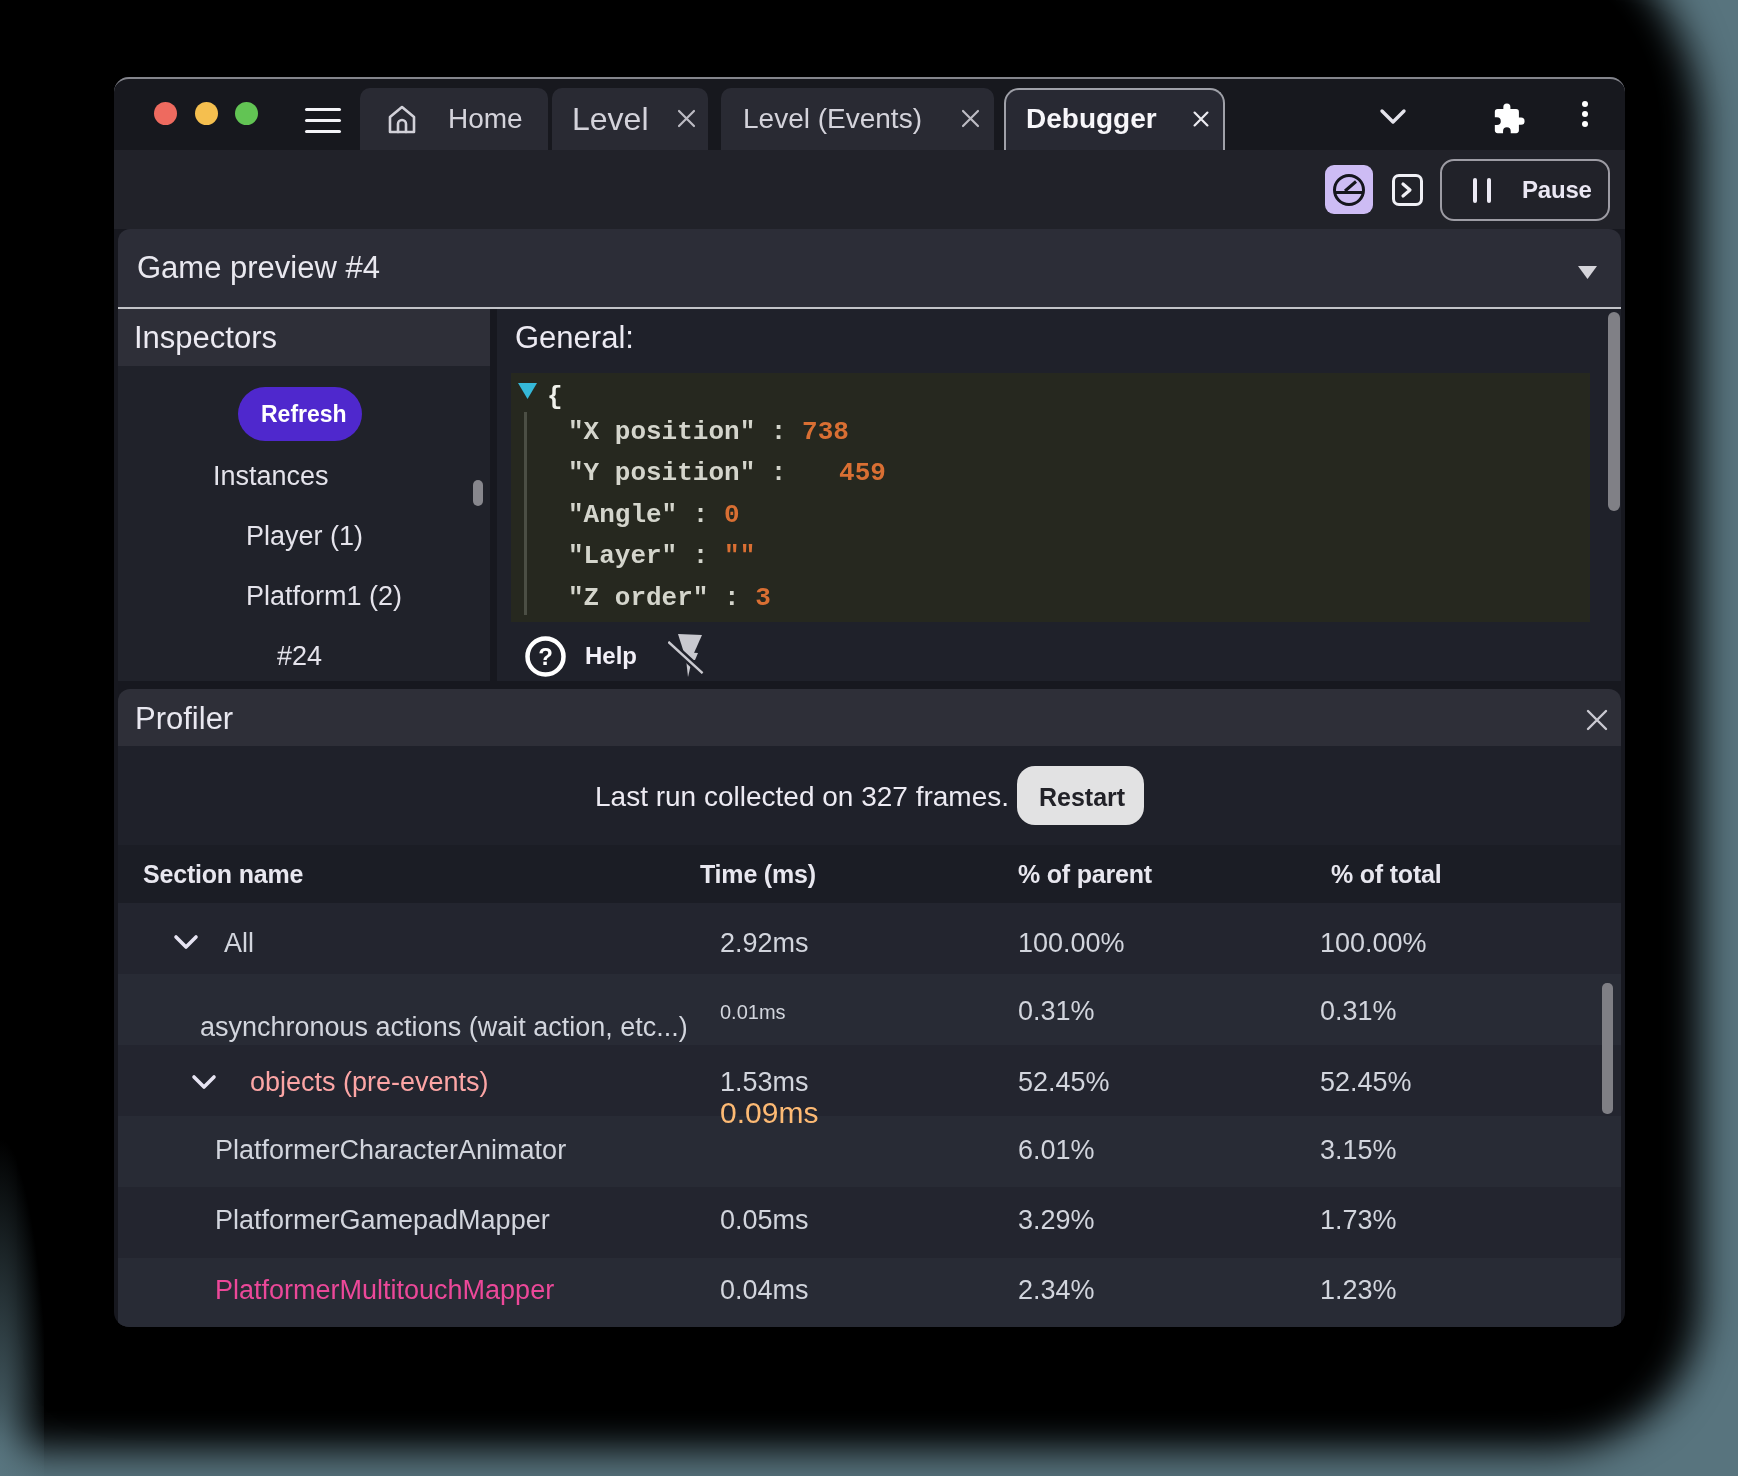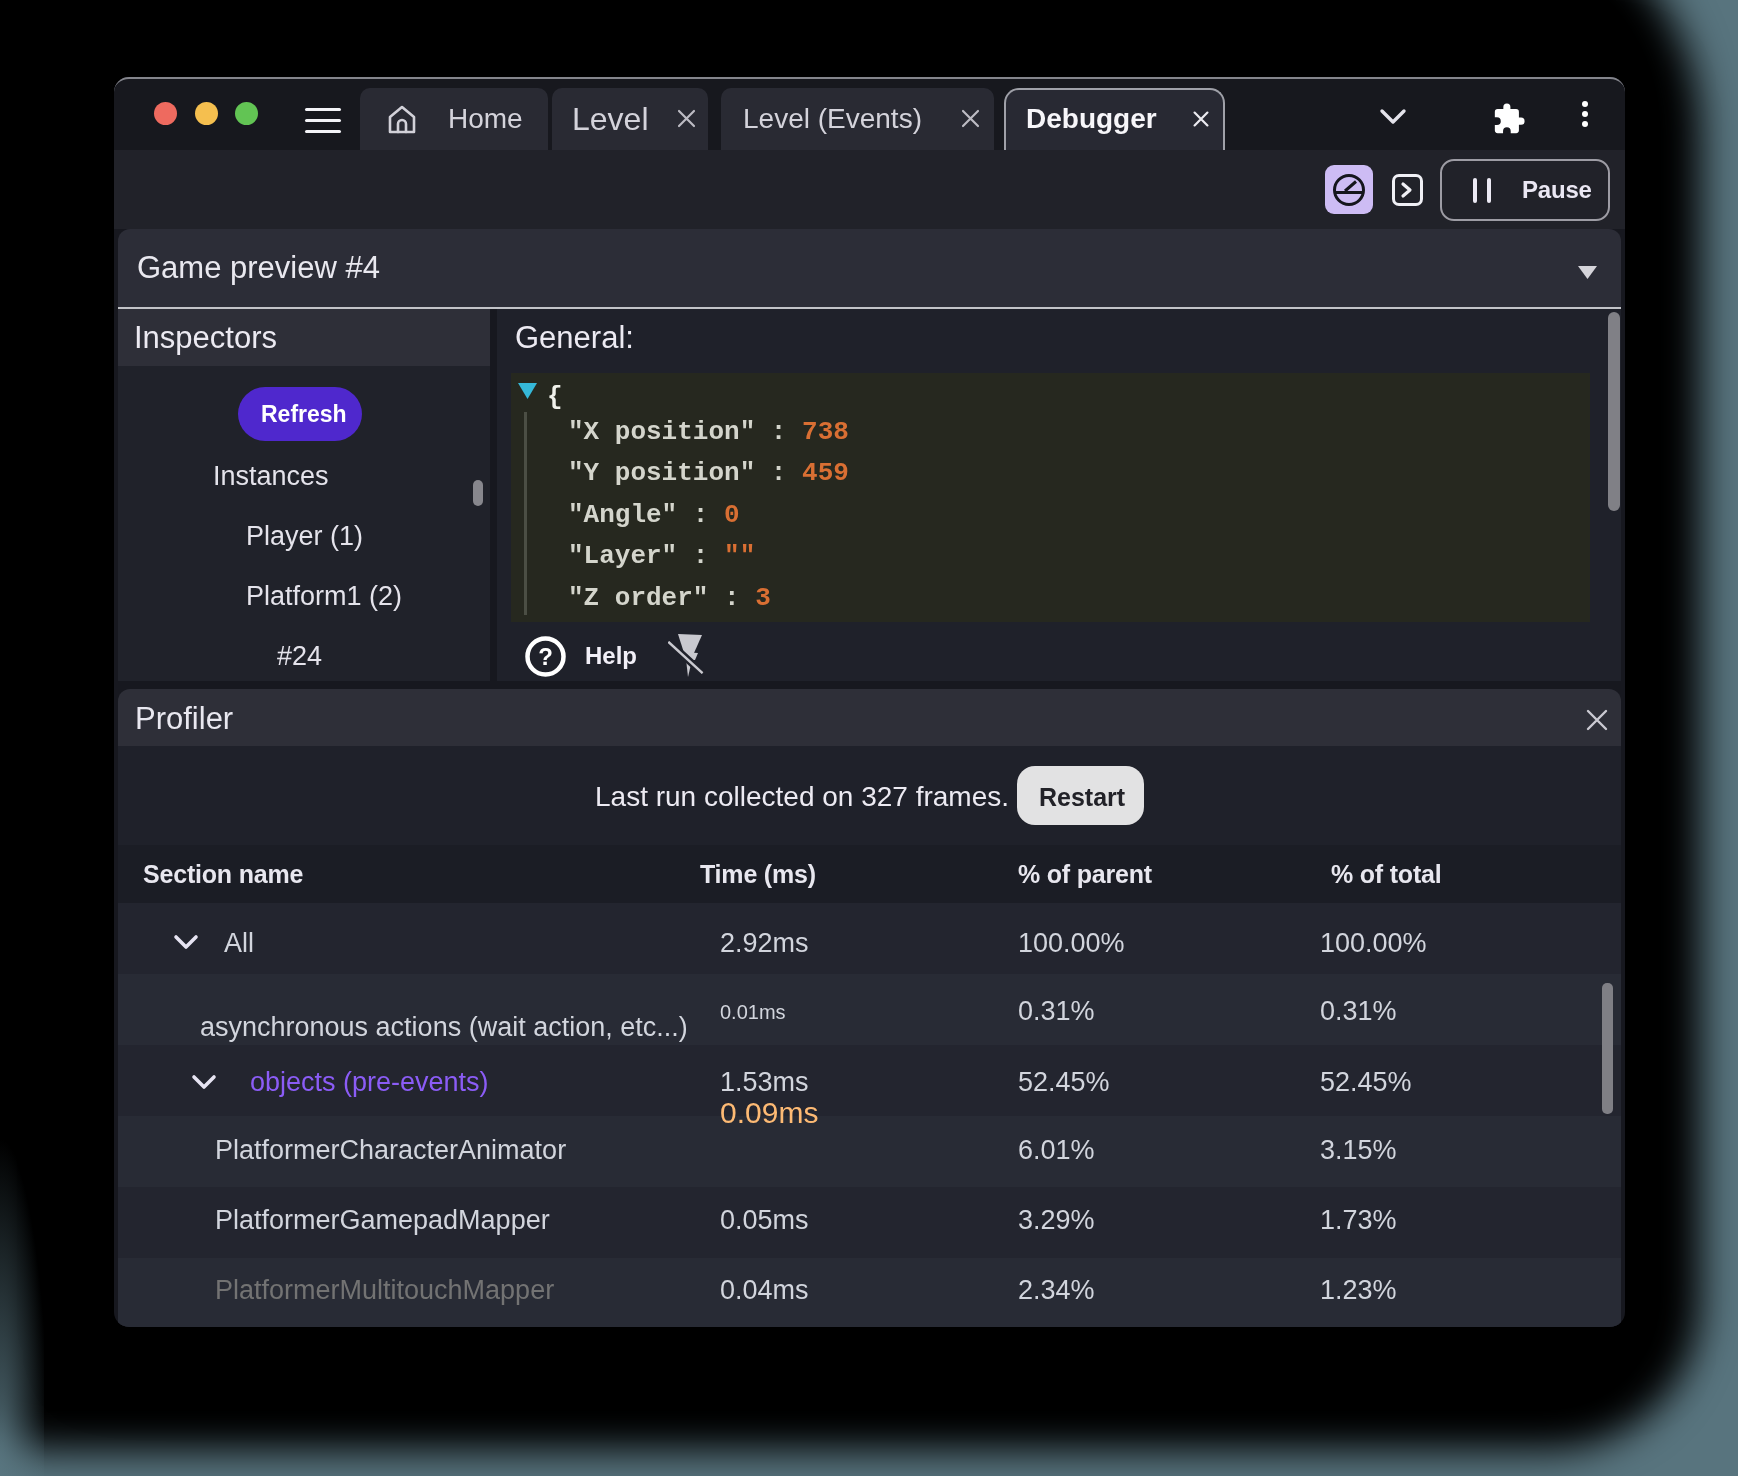--- a/index.html
+++ b/index.html
@@ -115,21 +115,21 @@
 
   <div class="abs" style="left:383px;top:232px;width:1124px;height:372px;background:#1f212a;"></div>
   <div class="txt" style="left:401px;top:261px;font-size:31px;font-weight:500;color:#eceaf2;">General:</div>
   <div class="abs" style="left:397px;top:296px;width:1079px;height:249px;background:#26281f;"></div>
   <svg class="abs" style="left:404px;top:306px;" width="19" height="16" viewBox="0 0 19 16" fill="#35b8d8">
       <path d="M0 0 L19 0 L9.5 16 Z"></path>
     </svg>
   <div class="txt" style="left:433px;top:321px;font-family:'Liberation Mono',monospace;font-size:26px;font-weight:700;color:#f0f1eb;">{</div>
   <div class="abs" style="left:410px;top:335px;width:2.5px;height:203px;background:#4b4e44;"></div>
   <div class="txt" style="left:454px;top:355.5px;font-family:'Liberation Mono',monospace;font-size:26px;font-weight:700;color:#d4d5cc;">"X position" : <span style="color:#d96f33;">738</span></div>
-  <div class="txt" style="left:454px;top:397px;font-family:'Liberation Mono',monospace;font-size:26px;font-weight:700;color:#d4d5cc;">"Y position" : <span style="color:#d96f33;">459</span></div>
+  <div class="txt" style="left:454px;top:397px;font-family:'Liberation Mono',monospace;font-size:26px;font-weight:700;color:#d4d5cc;">"Y position" : <span style="color:#d96f33;margin-left:37px;">459</span></div>
   <div class="txt" style="left:454px;top:438.5px;font-family:'Liberation Mono',monospace;font-size:26px;font-weight:700;color:#d4d5cc;">"Angle" : <span style="color:#d96f33;">0</span></div>
   <div class="txt" style="left:454px;top:480px;font-family:'Liberation Mono',monospace;font-size:26px;font-weight:700;color:#d4d5cc;">"Layer" : <span style="color:#d96f33;">""</span></div>
   <div class="txt" style="left:454px;top:521.5px;font-family:'Liberation Mono',monospace;font-size:26px;font-weight:700;color:#d4d5cc;">"Z order" : <span style="color:#d96f33;">3</span></div>
 
   <svg class="abs" style="left:411px;top:559px;" width="41" height="41" viewBox="0 0 41 41" fill="none">
     <circle cx="20.5" cy="20.5" r="18" stroke="#ffffff" stroke-width="4.5"></circle>
     <text x="20.5" y="29" font-family="Liberation Sans" font-size="24" font-weight="700" fill="#ffffff" text-anchor="middle">?</text>
   </svg>
   <div class="txt" style="left:471px;top:579px;font-size:24px;font-weight:700;color:#f1eff7;">Help</div>
   <svg class="abs" style="left:554px;top:556px;" width="38" height="45" viewBox="0 0 38 45" fill="#c9c9cf">
@@ -170,31 +170,31 @@
   <div class="txt" style="left:606px;top:867px;font-size:27px;color:#d2d5dd;">2.92ms</div>
   <div class="txt" style="left:904px;top:867px;font-size:27px;color:#d2d5dd;">100.00%</div>
   <div class="txt" style="left:1206px;top:867px;font-size:27px;color:#d2d5dd;">100.00%</div>
   <div class="txt" style="left:86px;top:935px;font-size:27px;color:#d2d5dd;margin-top:16px;">asynchronous actions (wait action, etc...)</div>
   <div class="txt" style="left:606px;top:935px;font-size:20px;color:#d2d5dd;">0.01ms</div>
   <div class="txt" style="left:904px;top:935px;font-size:27px;color:#d2d5dd;">0.31%</div>
   <div class="txt" style="left:1206px;top:935px;font-size:27px;color:#d2d5dd;">0.31%</div>
   <svg class="abs" style="left:76px;top:996px;" width="28" height="18" viewBox="0 0 28 18" fill="none" stroke="#e6e4f2" stroke-width="3.6" stroke-linecap="round" stroke-linejoin="round">
       <path d="M4 4 L14 14 L24 4"></path>
     </svg>
-  <div class="txt" style="left:136px;top:1006px;font-size:27px;color:#8b5cf6;">objects (pre-events)</div>
+  <div class="txt" style="left:136px;top:1006px;font-size:27px;color:#fca5a5;">objects (pre-events)</div>
   <div class="txt" style="left:606px;top:1006px;font-size:27px;color:#d2d5dd;">1.53ms</div>
   <div class="txt" style="left:904px;top:1006px;font-size:27px;color:#d2d5dd;">52.45%</div>
   <div class="txt" style="left:1206px;top:1006px;font-size:27px;color:#d2d5dd;">52.45%</div>
   <div class="txt" style="left:101px;top:1074px;font-size:27px;color:#d2d5dd;">PlatformerCharacterAnimator</div>
   <div class="txt" style="left:606px;top:1036px;font-size:30px;color:#fdba74;">0.09ms</div>
   <div class="txt" style="left:904px;top:1074px;font-size:27px;color:#d2d5dd;">6.01%</div>
   <div class="txt" style="left:1206px;top:1074px;font-size:27px;color:#d2d5dd;">3.15%</div>
   <div class="txt" style="left:101px;top:1144px;font-size:27px;color:#d2d5dd;">PlatformerGamepadMapper</div>
   <div class="txt" style="left:606px;top:1144px;font-size:27px;color:#d2d5dd;">0.05ms</div>
   <div class="txt" style="left:904px;top:1144px;font-size:27px;color:#d2d5dd;">3.29%</div>
   <div class="txt" style="left:1206px;top:1144px;font-size:27px;color:#d2d5dd;">1.73%</div>
-  <div class="txt" style="left:101px;top:1214px;font-size:27px;color:#737373;">PlatformerMultitouchMapper</div>
+  <div class="txt" style="left:101px;top:1214px;font-size:27px;color:#ec4899;">PlatformerMultitouchMapper</div>
   <div class="txt" style="left:606px;top:1214px;font-size:27px;color:#d2d5dd;">0.04ms</div>
   <div class="txt" style="left:904px;top:1214px;font-size:27px;color:#d2d5dd;">2.34%</div>
   <div class="txt" style="left:1206px;top:1214px;font-size:27px;color:#d2d5dd;">1.23%</div>
   <div class="abs" style="left:1488px;top:906px;width:11px;height:131px;background:#7f7f85;border-radius:5px;"></div>
 </div>
 <div id="topline"></div>
 
 </body></html>

